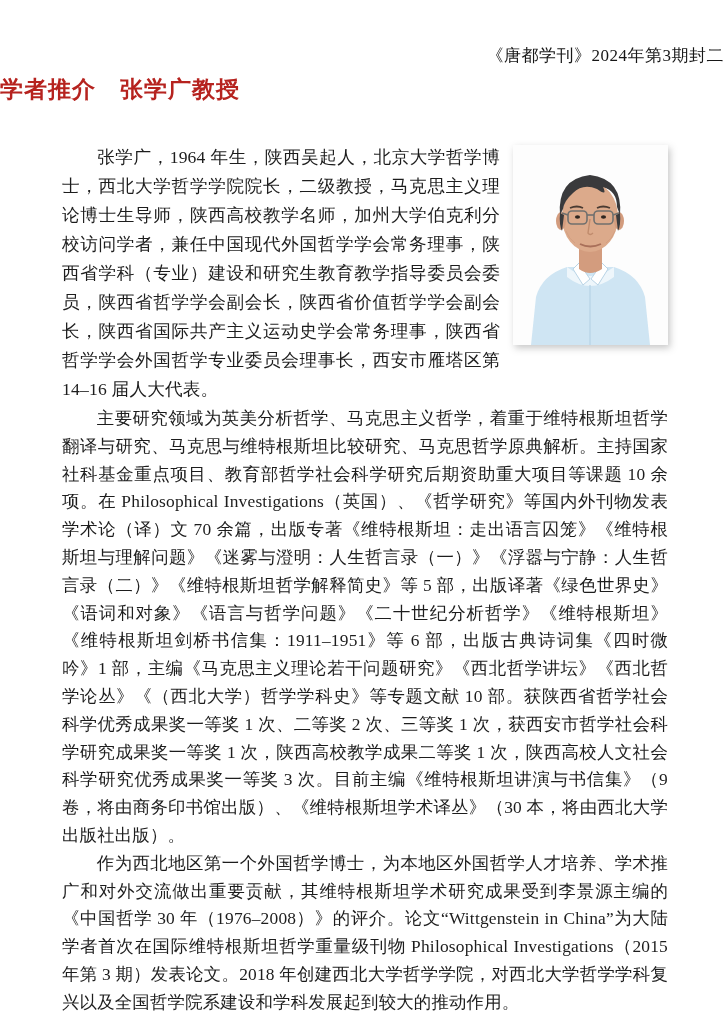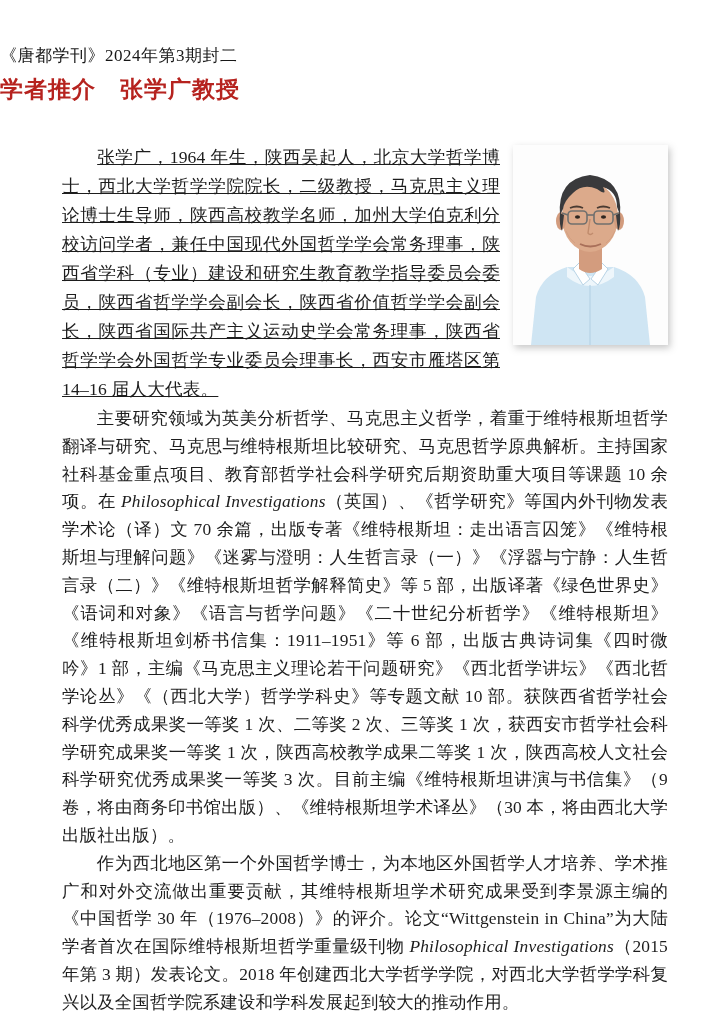--- a/index.html
+++ b/index.html
@@ -8,21 +8,21 @@
     width: 724px;
     height: 1023px;
     margin: 0 auto;
     background: #ffffff;
     overflow: hidden;
     font-family: "Liberation Serif", "DejaVu Serif", serif;
     color: #1d1d1d;
   }
   .journal-line {
     margin-top: 44px;
-    text-align: left;
+    text-align: right;
     font-size: 17px;
     letter-spacing: 0.5px;
     color: #171717;
   }
   .page-title {
     margin-top: 7px;
     text-align: left;
     font-size: 23px;
     font-weight: 700;
     letter-spacing: 1px;
@@ -35,42 +35,41 @@
     display: flex;
     align-items: flex-start;
   }
   .bio-text {
     flex: 1 1 auto;
     font-size: 17.6px;
     line-height: 29px;
     text-align: justify;
     text-indent: 2em;
     letter-spacing: 0.3px;
-    text-decoration: underline;
   }
   .portrait {
     flex: 0 0 auto;
     width: 155px;
     height: 200px;
     margin-left: 13px;
     margin-top: 2px;
     background: #fdfdfd;
     box-shadow: 2px 3px 7px rgba(130,130,130,0.45);
   }
   .portrait svg { display: block; width: 100%; height: 100%; }
   .para {
     margin: 0;
     font-size: 17.4px;
     line-height: 27.8px;
     text-align: justify;
     text-indent: 2em;
     letter-spacing: 0.2px;
   }
   .para.first-after-bio { margin-top: 1px; }
-  .lat-italic { font-style: italic; }
+  .lat-italic { }
 </style>
 </head>
 <body>
 
 <div class="page">
 
   <div class="journal-line">《唐都学刊》2024年第3期封二</div>
 
   <div class="page-title">学者推介　张学广教授</div>
 

